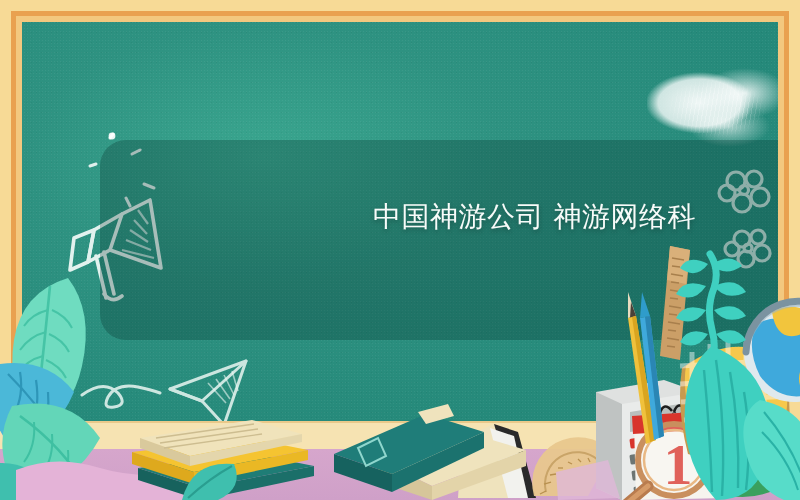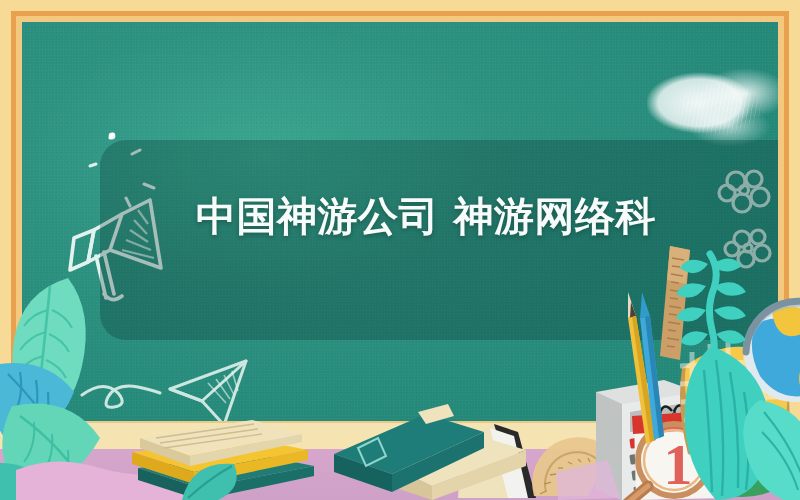--- a/index.html
+++ b/index.html
@@ -55,24 +55,25 @@
   .smudge-stripes{
     position:absolute;left:628px;top:40px;width:146px;height:92px;opacity:.45;
     background:repeating-linear-gradient(100deg, rgba(255,255,255,.55) 0 1px, rgba(255,255,255,0) 1px 4px);
     -webkit-mask-image:radial-gradient(ellipse 48% 45% at 45% 50%, #000 40%, transparent 73%);
     mask-image:radial-gradient(ellipse 48% 45% at 45% 50%, #000 40%, transparent 73%);
   }
 
   
   .headline{
     position:absolute;left:174px;top:168px;width:500px;
-    color:#f7fbf9;font-size:40px;line-height:53px;font-weight:700;
+    color:#f7fbf9;font-size:28px;line-height:53px;font-weight:400;
     letter-spacing:.5px;
     text-shadow:0 2px 5px rgba(0,0,0,.28);
     font-family:"DejaVu Sans","Liberation Sans",sans-serif;
+    text-align:right;
   }
   .headline .ln{display:block;white-space:nowrap;}
 
   
   .desk-edge{position:absolute;left:0;top:423px;width:800px;height:26px;background:#f6e3b2;}
   .desk-edge2{position:absolute;left:0;top:421px;width:800px;height:5px;background:#e9c98a;}
   .desk-top2{position:absolute;left:0;top:449px;width:800px;height:51px;background:linear-gradient(180deg,#d6a6cc 0%,#cfa0c8 100%);}
   svg{display:block;overflow:visible;}
 
   

